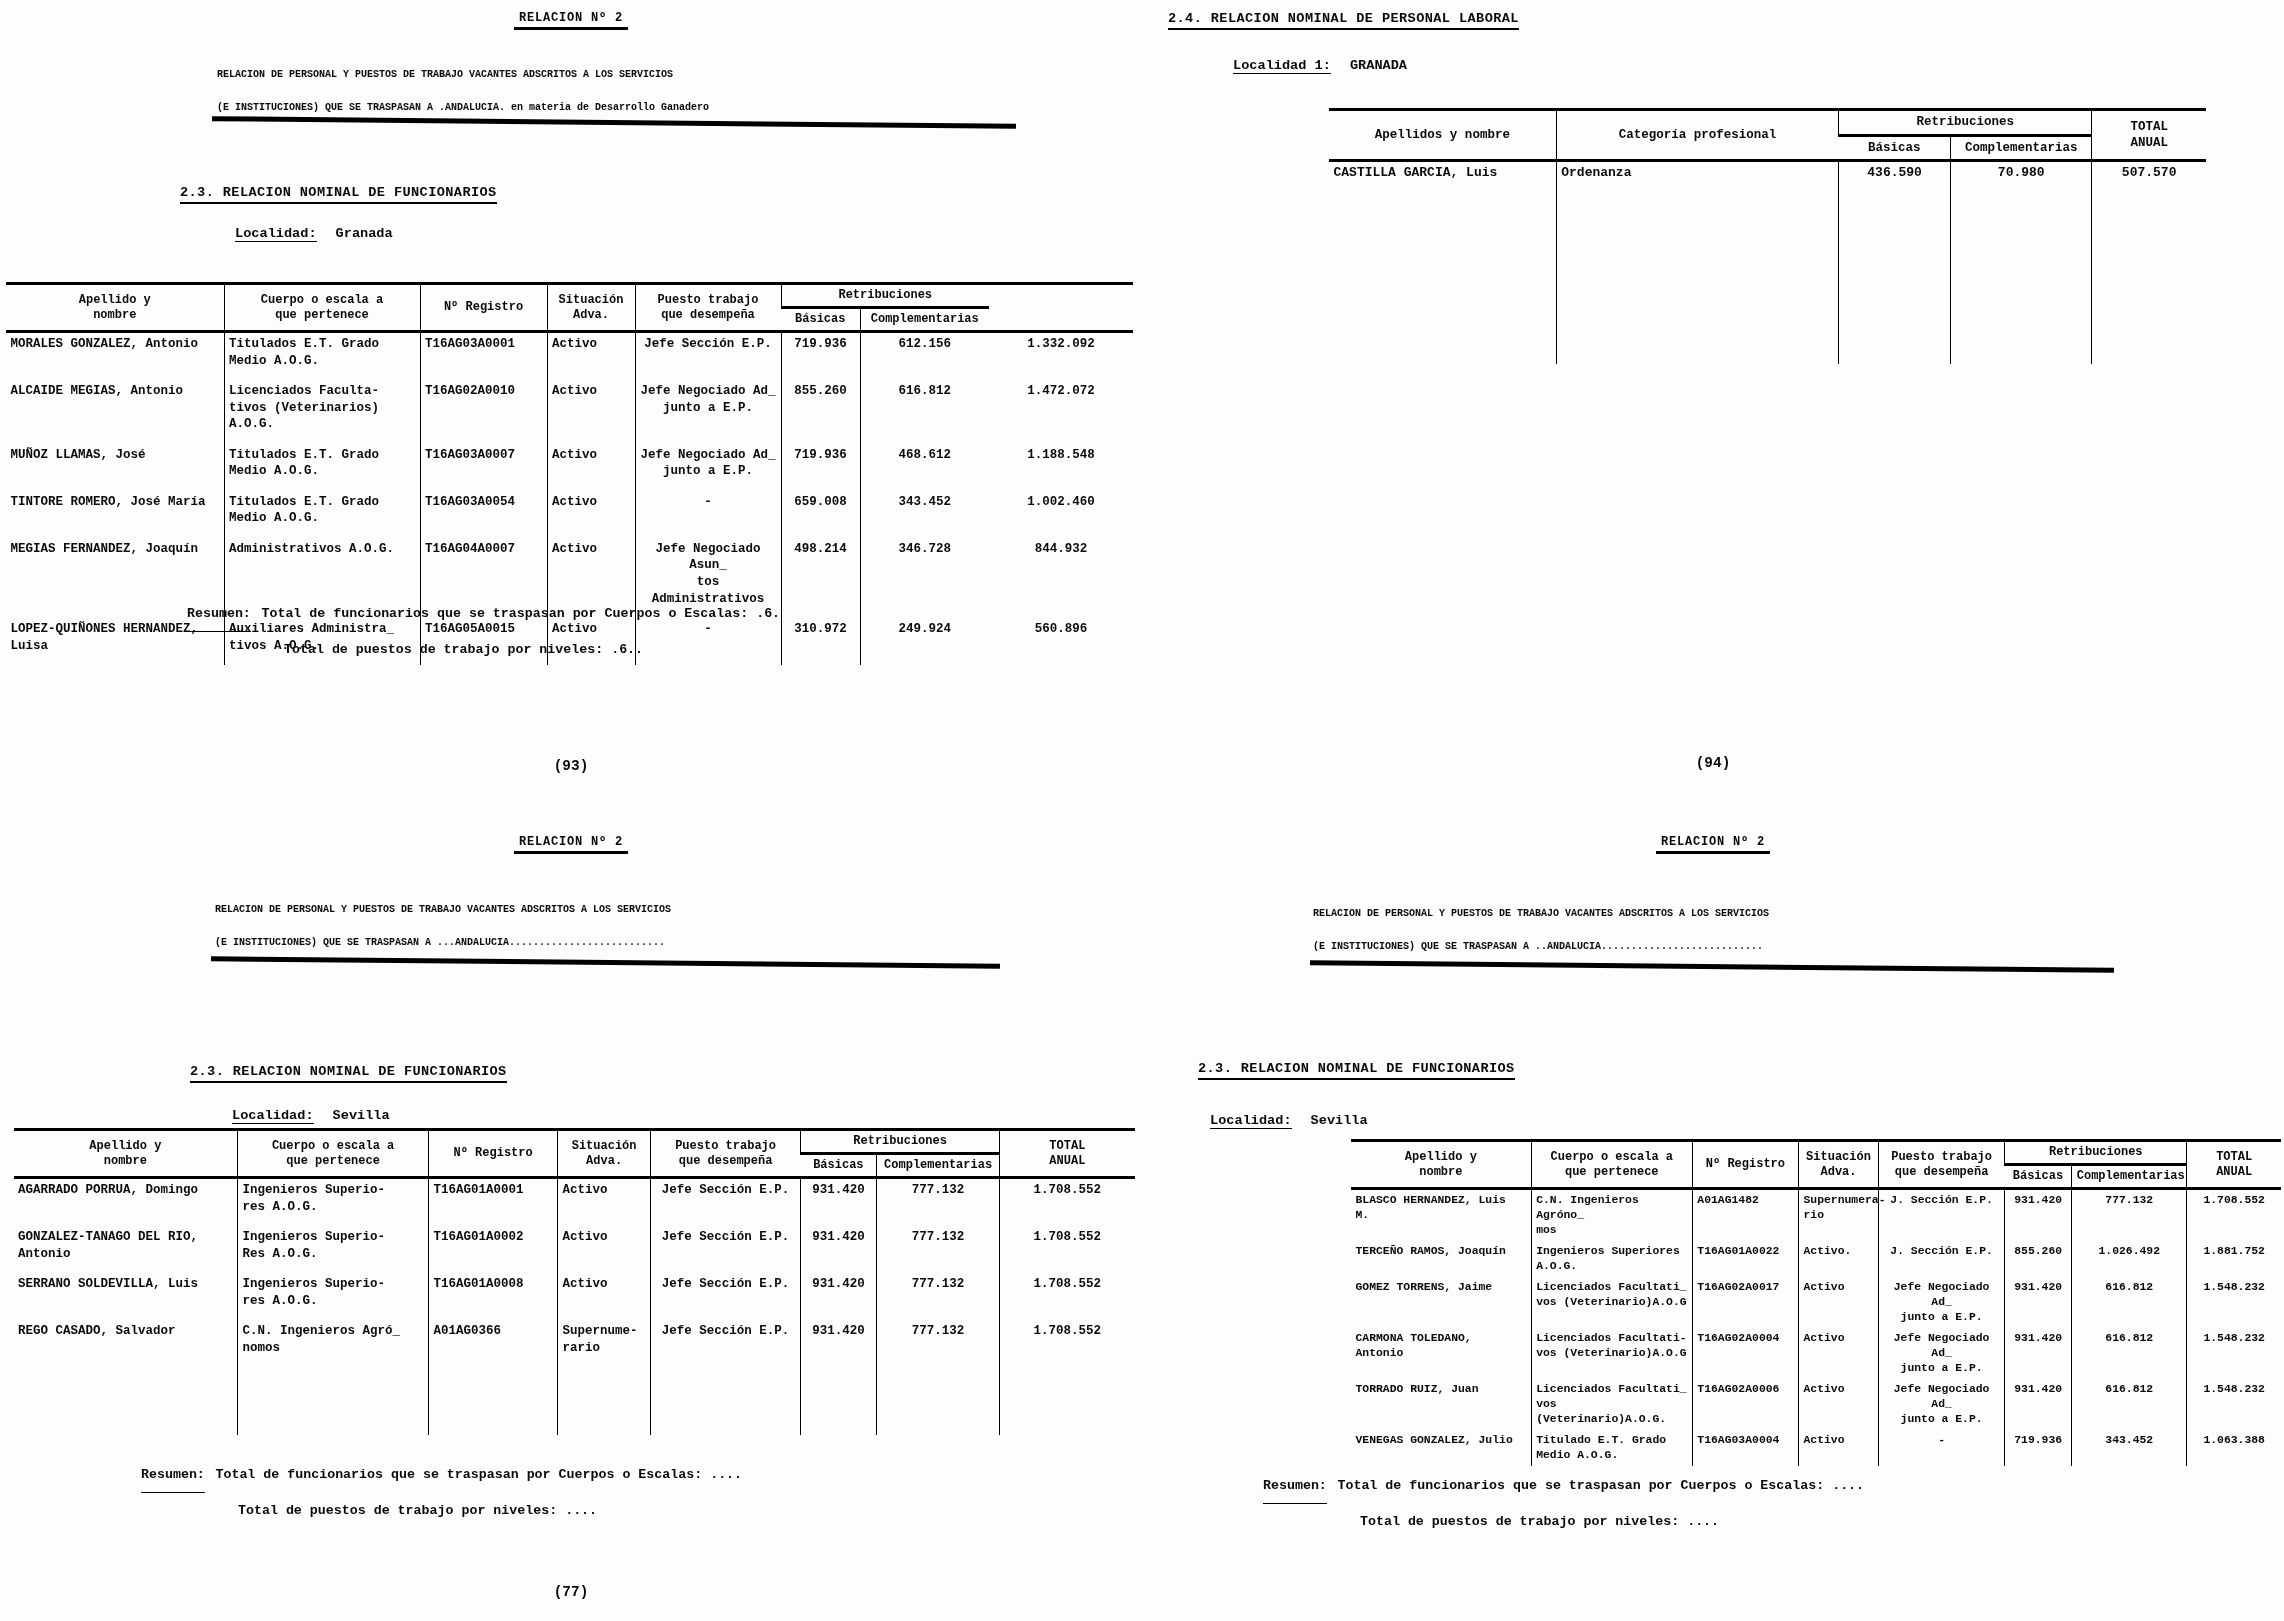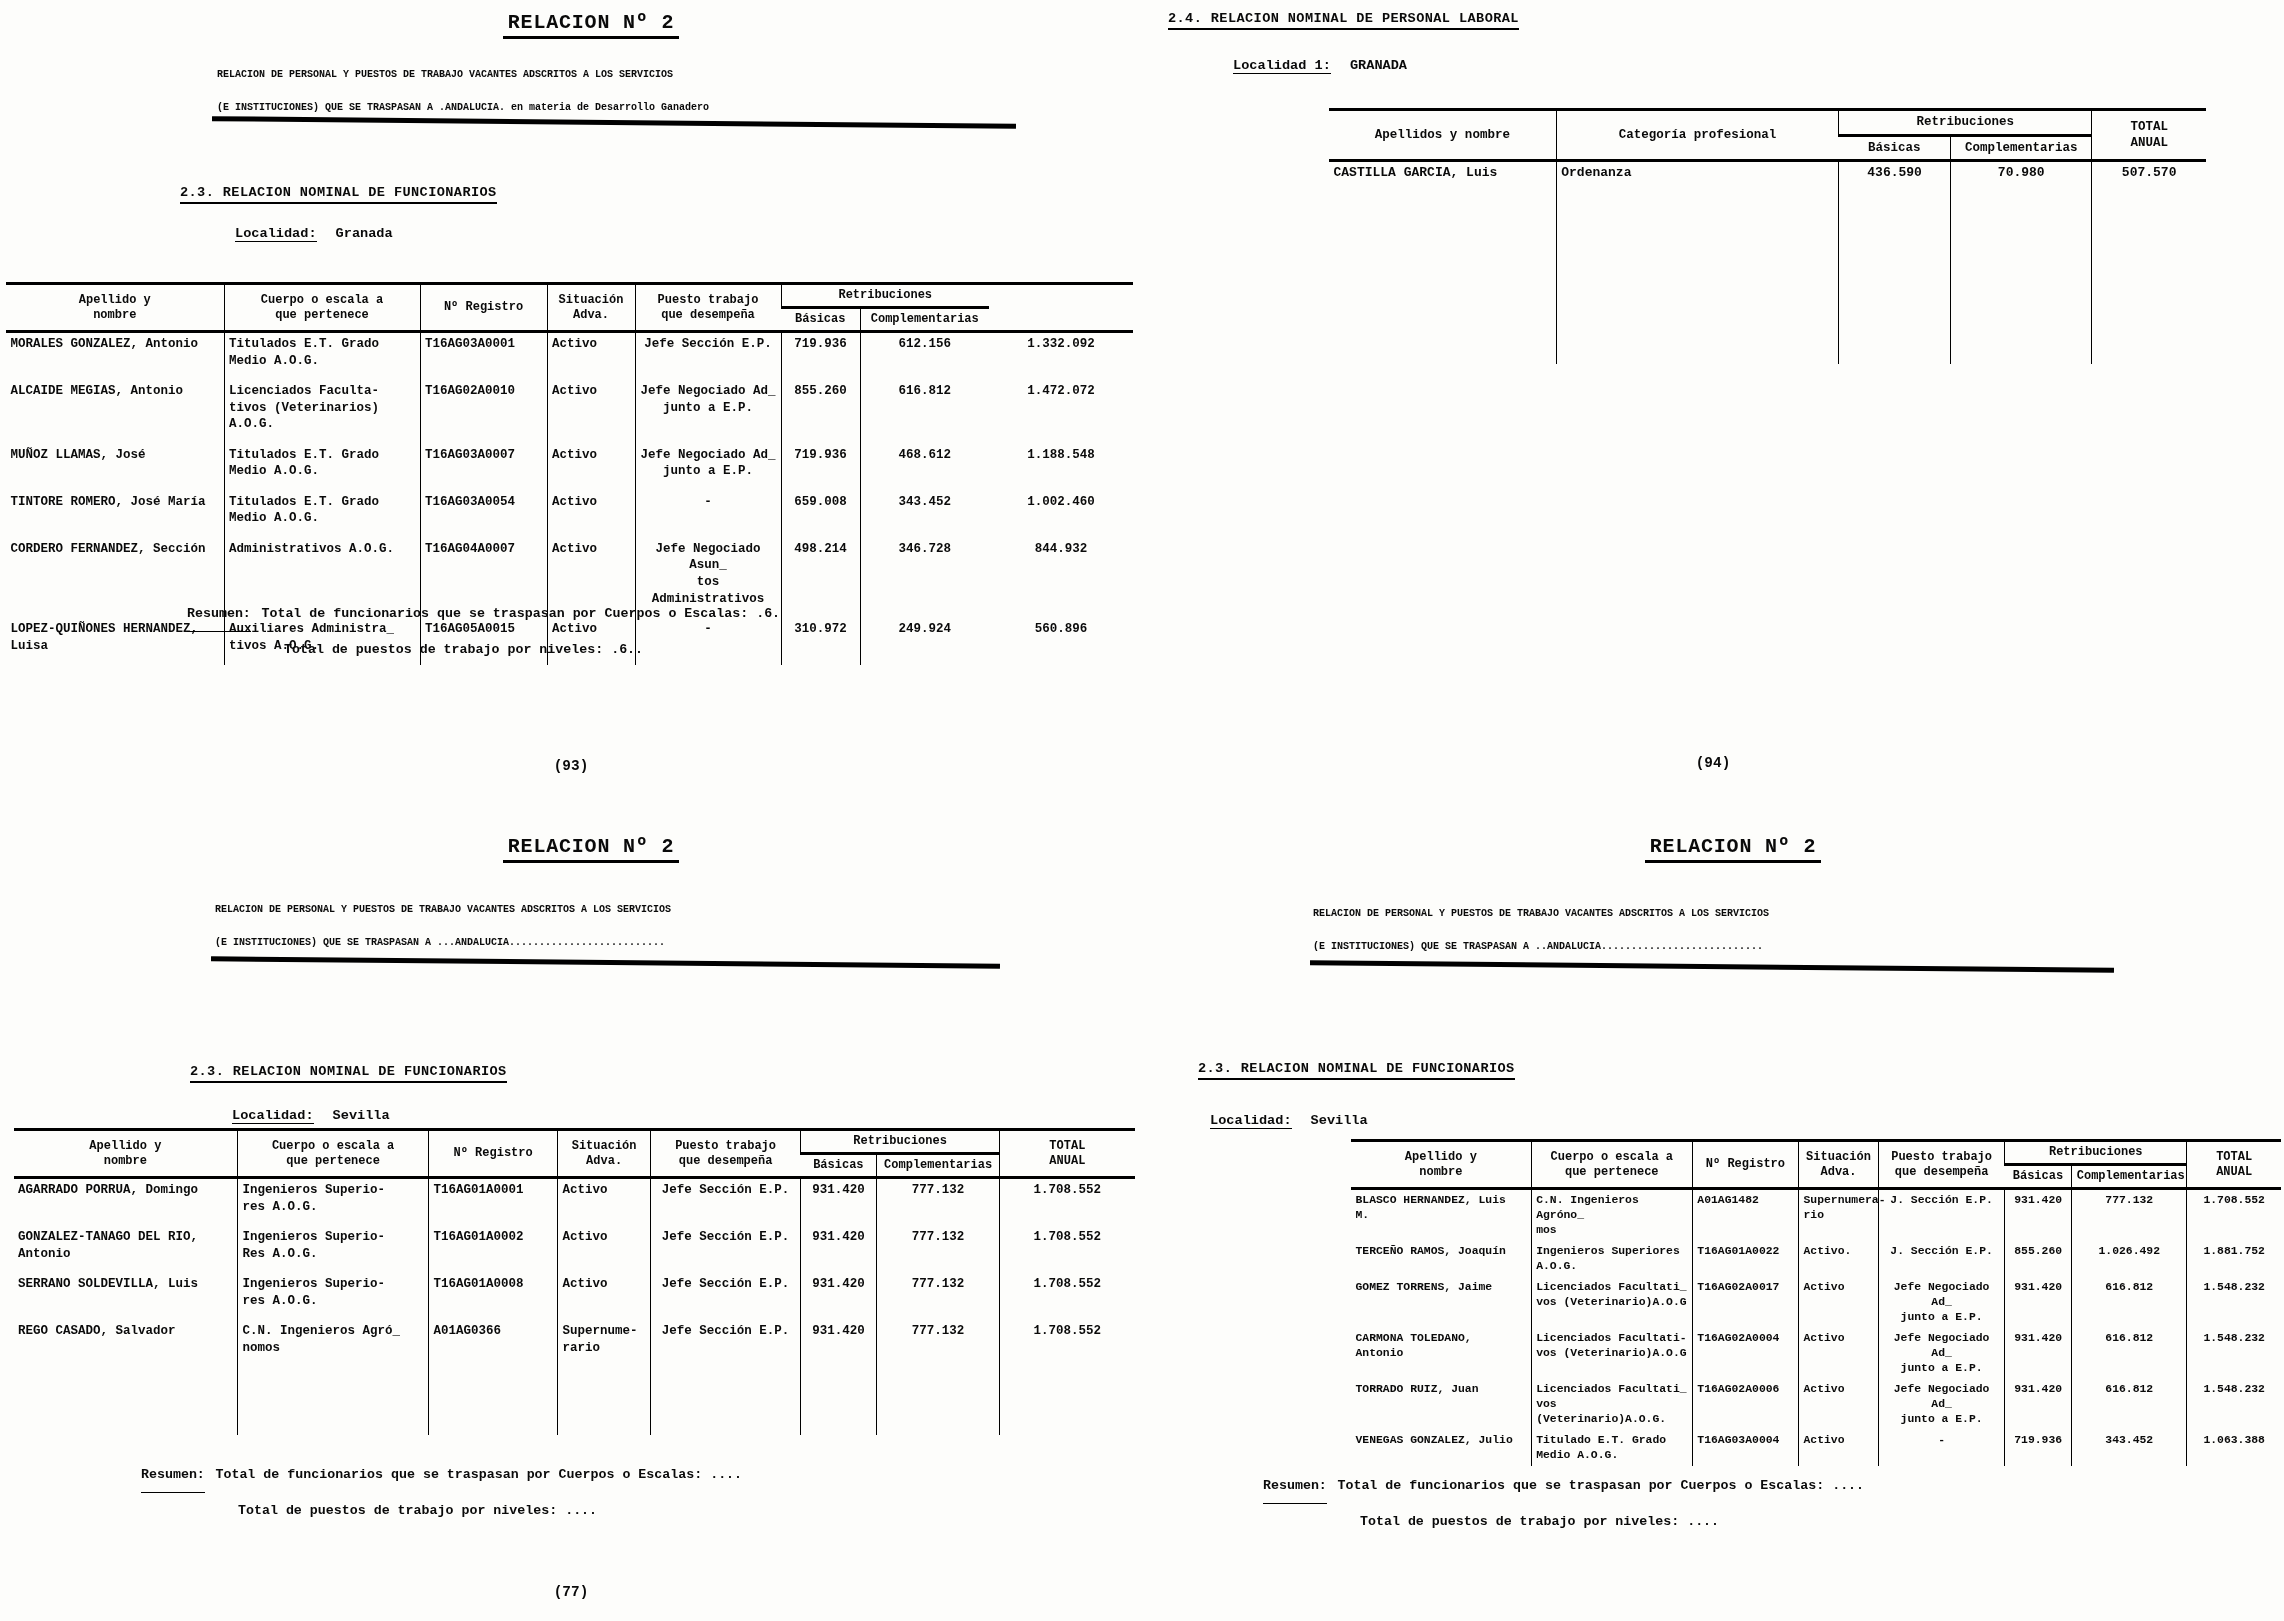--- a/index.html
+++ b/index.html
@@ -7,21 +7,21 @@
     width:2284px;height:1621px;position:relative;background:#fdfdfb;
     font-family:"Liberation Mono","DejaVu Sans Mono",monospace;
     color:#0a0a0a;font-weight:700;
   }
   .page{position:absolute;width:1142px;height:811px;}
   #p93{left:0;top:0;}
   #p94{left:1142px;top:0;}
   #p95{left:0;top:811px;}
   #p96{left:1142px;top:811px;}
 
-  .title{position:absolute;width:100%;text-align:center;font-size:20px;letter-spacing:0.8px;margin-left:20px;}
+  .title{position:absolute;width:100%;text-align:center;font-size:12px;letter-spacing:0.8px;}
   .title span{display:inline-block;border-bottom:3px solid #000;padding:0 4.5px 2.3px 4.5px;}
   .subtitle{position:absolute;font-size:10px;line-height:33px;white-space:pre;}
   .rule{position:absolute;height:4.5px;background:#000;}
   .skew{transform:rotate(0.55deg);}
   .section{position:absolute;font-size:13.6px;}
   .section span{display:inline-block;border-bottom:2.3px solid #000;padding-bottom:2.3px;letter-spacing:0.4px;}
   .locality{position:absolute;font-size:13.6px;}
   .locality .lab{display:inline-block;border-bottom:1.5px solid #000;margin-right:19px;}
   .pageno{position:absolute;width:100%;text-align:center;font-size:14.4px;}
 
@@ -128,21 +128,21 @@
           <td class="c-cuerpo">Titulados E.T. Grado
 Medio A.O.G.</td>
           <td class="c-reg">T16AG03A0054</td>
           <td class="c-sit">Activo</td>
           <td class="c-puesto-dash">-</td>
           <td class="c-num">659.008</td>
           <td class="c-num">343.452</td>
           <td class="c-num no-vline">1.002.460</td>
         </tr>
         <tr class="row-gap">
-          <td class="c-name">CORDERO FERNANDEZ, Sección</td>
+          <td class="c-name">MEGIAS FERNANDEZ, Joaquín</td>
           <td class="c-cuerpo">Administrativos A.O.G.</td>
           <td class="c-reg">T16AG04A0007</td>
           <td class="c-sit">Activo</td>
           <td class="c-puesto-dash">Jefe Negociado Asun_
 tos Administrativos</td>
           <td class="c-num">498.214</td>
           <td class="c-num">346.728</td>
           <td class="c-num no-vline">844.932</td>
         </tr>
         <tr class="row-gap">

